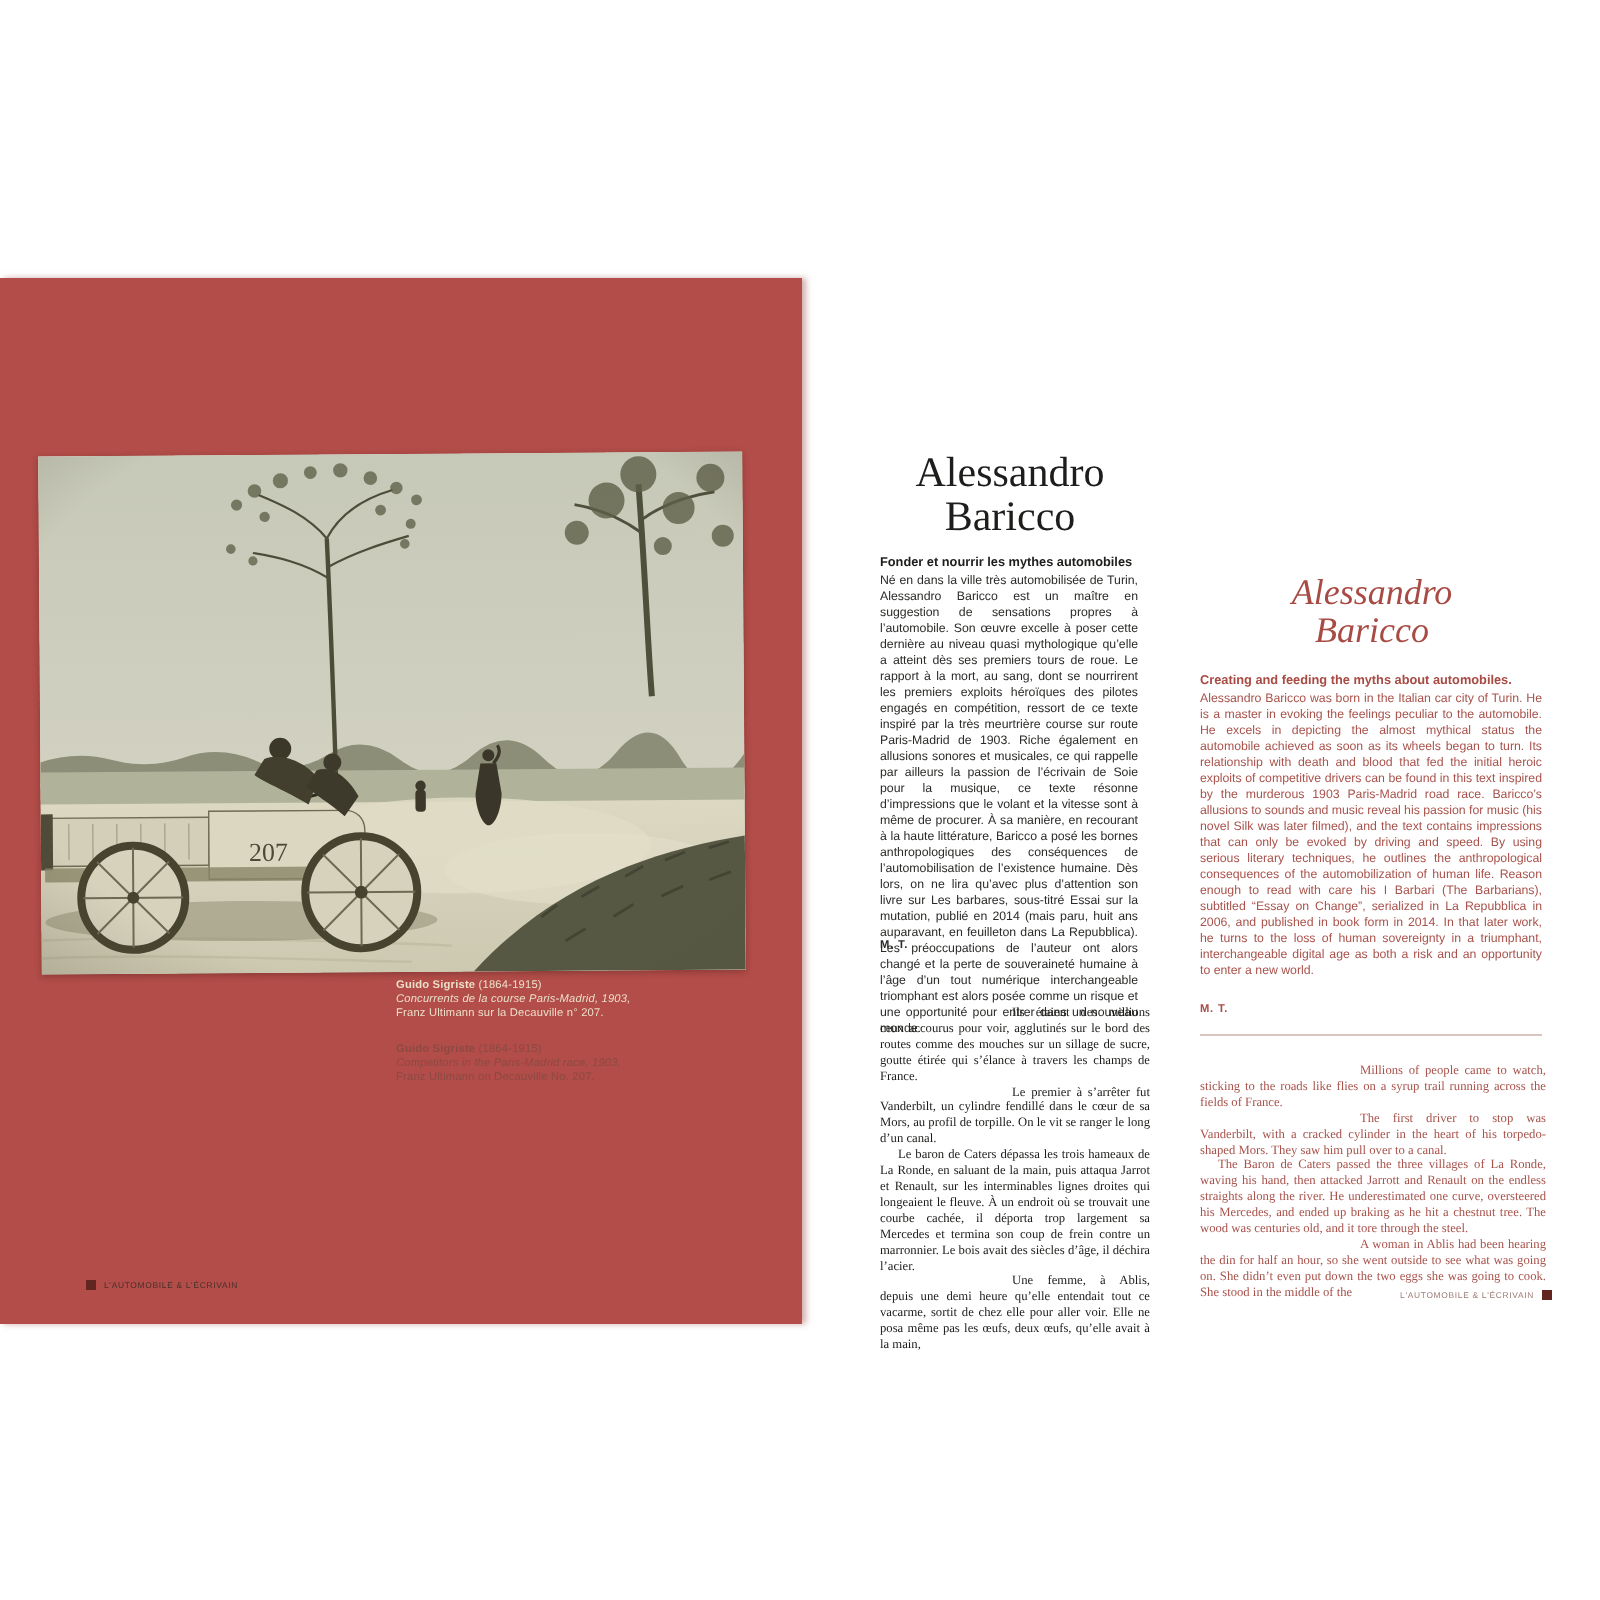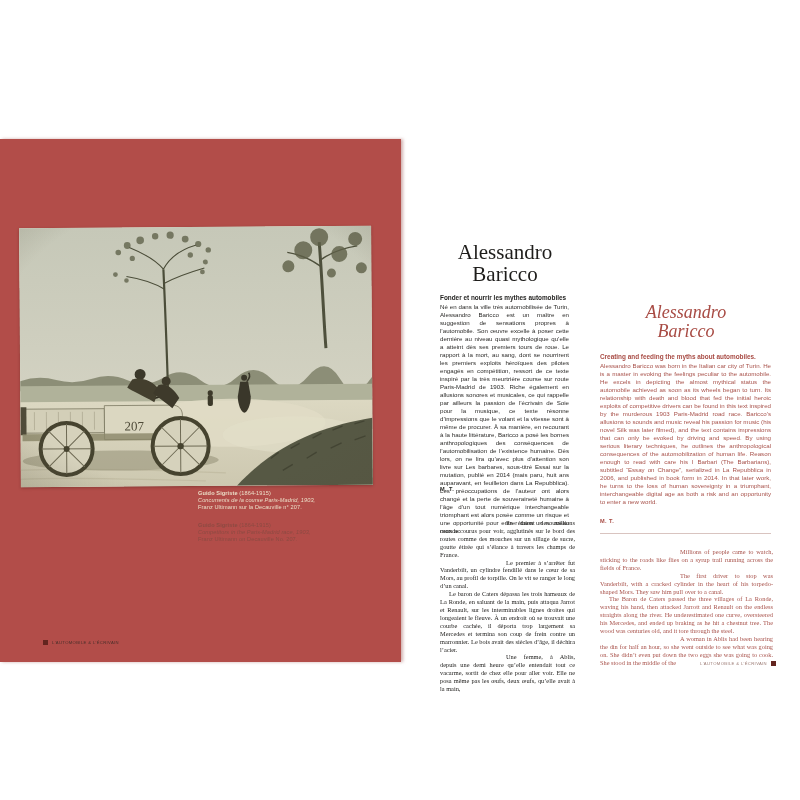--- a/index.html
+++ b/index.html
@@ -25,21 +25,21 @@
   .cap-fr{color:#ecdfc8;}
   .cap-en{color:#8c4a42;margin-top:11px;}
   .cap-artist{font-weight:bold;}
   .cap-work{font-style:italic;}
   .footer-l{
     position:absolute;left:43px;top:501px;display:flex;align-items:center;gap:4px;
   }
   .page-marker{width:5px;height:5px;background:#63251f;flex:0 0 auto;}
   .footer-l .footer-text{font-size:4.2px;letter-spacing:.35px;color:#4a2f2a;text-transform:uppercase;}
   
-  .right-page{position:absolute;left:430px;top:157px;width:370px;height:523px;background:#ffffff;}
+  .right-page{position:absolute;left:430px;top:141px;width:370px;height:523px;background:#ffffff;}
   .main-title{
     position:absolute;left:4px;top:85px;width:142px;text-align:center;
     font-family:"Liberation Serif", serif;font-size:21px;line-height:21.5px;color:#1e1d1b;
   }
   .fr-heading{position:absolute;left:10px;top:137px;width:130px;
     font-size:6.4px;font-weight:bold;color:#1f1e1c;line-height:8px;}
   .fr-body{position:absolute;left:10px;top:146px;width:129px;
     font-size:6.15px;line-height:8px;text-align:justify;color:#2b2a28;}
   .initials{font-size:5.6px;font-weight:bold;letter-spacing:.4px;}
   .fr-initials{position:absolute;left:10px;top:329px;color:#2b2a28;}

